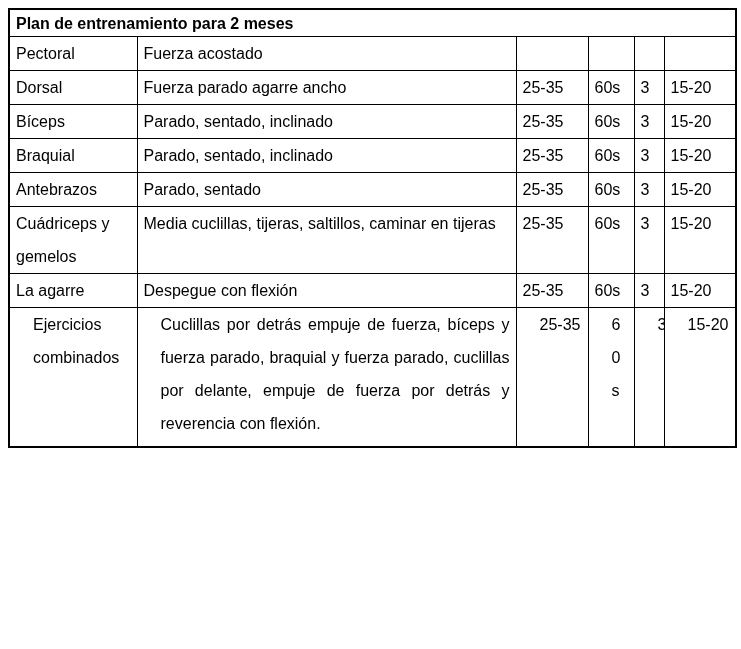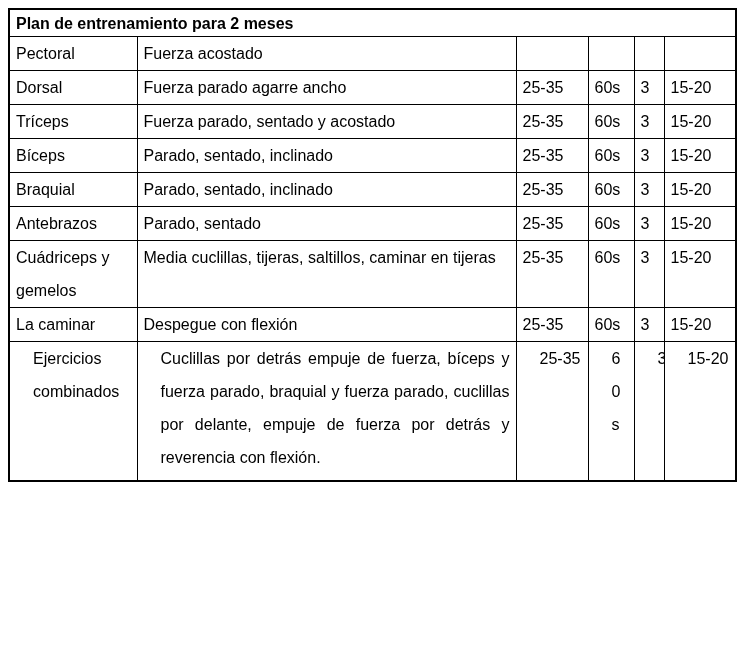--- a/index.html
+++ b/index.html
@@ -87,28 +87,20 @@
     </tr>
         <tr class="data-row">
       <td class="cell-plano">Dorsal</td>
       <td class="cell-ejercicios">Fuerza parado agarre ancho</td>
       <td class="cell-pct">25-35</td>
       <td class="cell-td">60s</td>
       <td class="cell-t">3</td>
       <td class="cell-r">15-20</td>
     </tr>
         <tr class="data-row">
-      <td class="cell-plano">Tríceps</td>
-      <td class="cell-ejercicios">Fuerza parado, sentado y acostado</td>
-      <td class="cell-pct">25-35</td>
-      <td class="cell-td">60s</td>
-      <td class="cell-t">3</td>
-      <td class="cell-r">15-20</td>
-    </tr>
-        <tr class="data-row">
       <td class="cell-plano">Bíceps</td>
       <td class="cell-ejercicios">Parado, sentado, inclinado</td>
       <td class="cell-pct">25-35</td>
       <td class="cell-td">60s</td>
       <td class="cell-t">3</td>
       <td class="cell-r">15-20</td>
     </tr>
         <tr class="data-row">
       <td class="cell-plano">Braquial</td>
       <td class="cell-ejercicios">Parado, sentado, inclinado</td>
@@ -127,21 +119,21 @@
     </tr>
         <tr class="data-row">
       <td class="cell-plano">Cuádriceps y gemelos</td>
       <td class="cell-ejercicios">Media cuclillas, tijeras, saltillos, caminar en tijeras</td>
       <td class="cell-pct">25-35</td>
       <td class="cell-td">60s</td>
       <td class="cell-t">3</td>
       <td class="cell-r">15-20</td>
     </tr>
         <tr class="data-row">
-      <td class="cell-plano">La caminar</td>
+      <td class="cell-plano">La agarre</td>
       <td class="cell-ejercicios">Despegue con flexión</td>
       <td class="cell-pct">25-35</td>
       <td class="cell-td">60s</td>
       <td class="cell-t">3</td>
       <td class="cell-r">15-20</td>
     </tr>
         <tr class="data-row row-last">
       <td class="cell-plano">Ejercicios combinados</td>
       <td class="cell-ejercicios">Cuclillas por detrás empuje de fuerza, bíceps y fuerza parado, braquial y fuerza parado, cuclillas por delante, empuje de fuerza por detrás y reverencia con flexión.</td>
       <td class="cell-pct">25-35</td>

